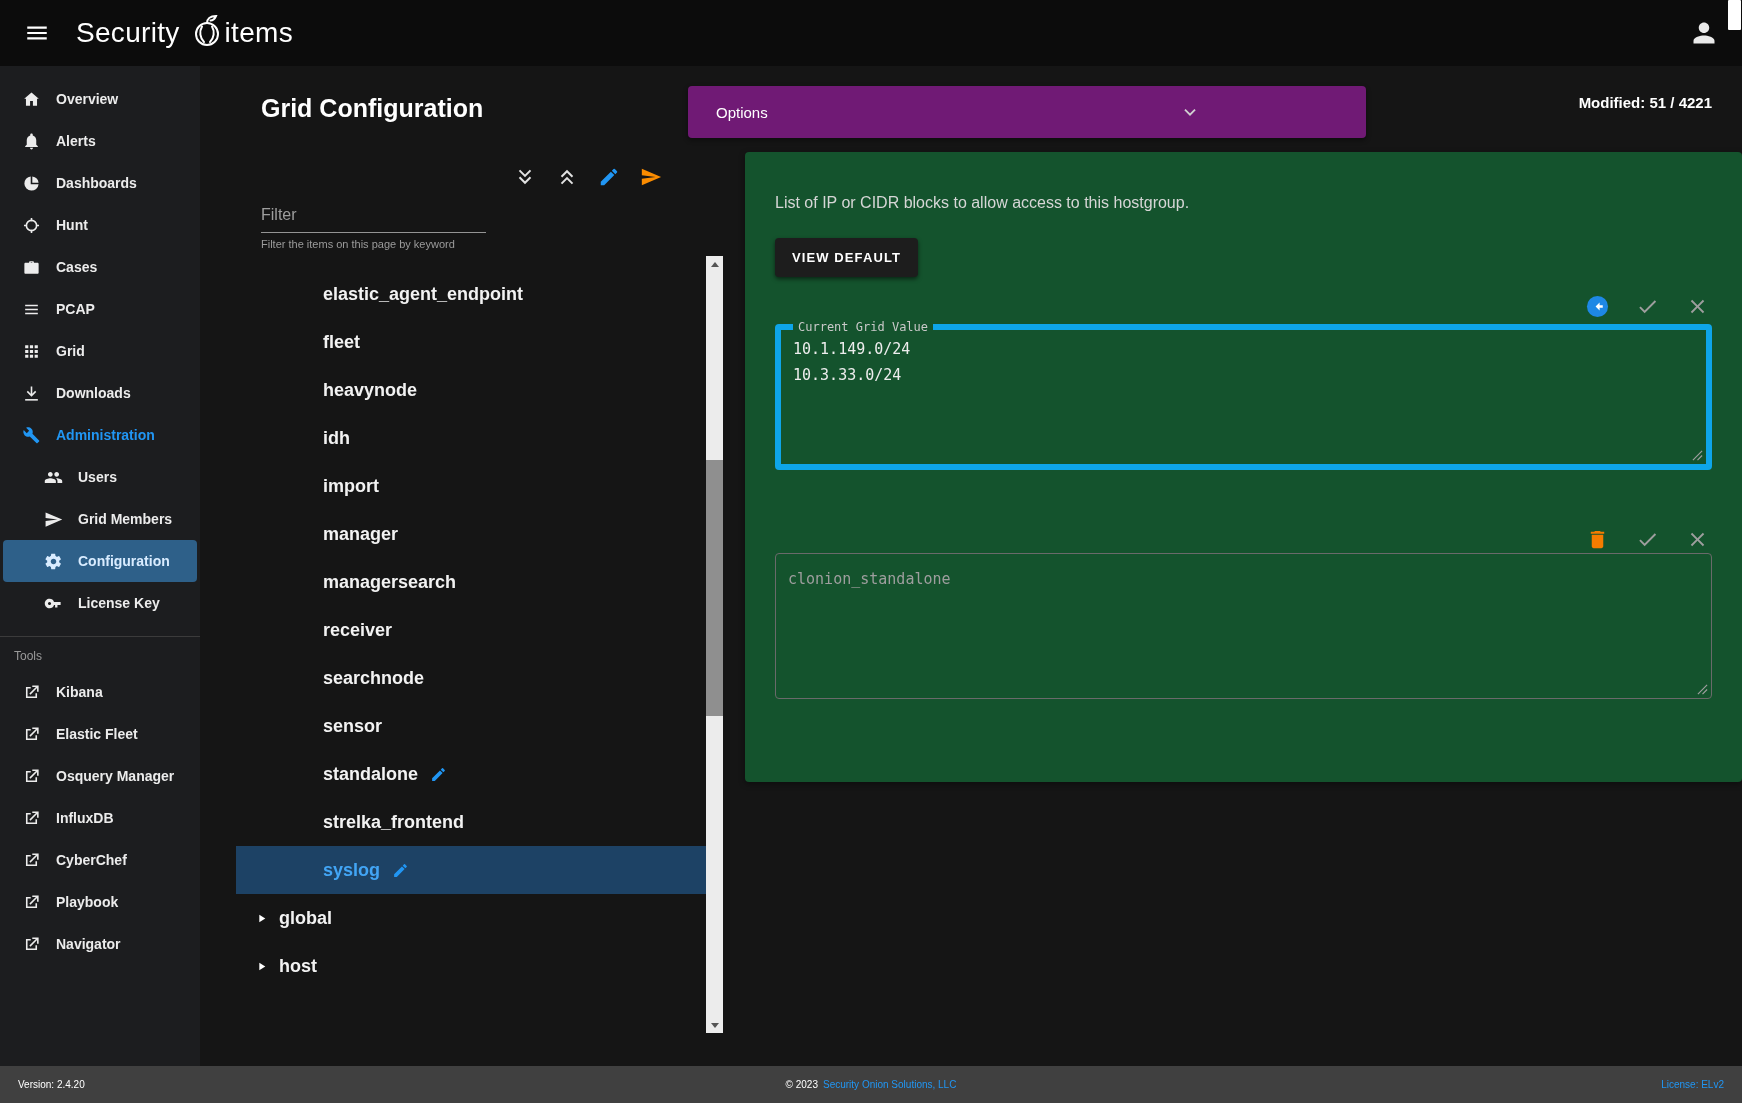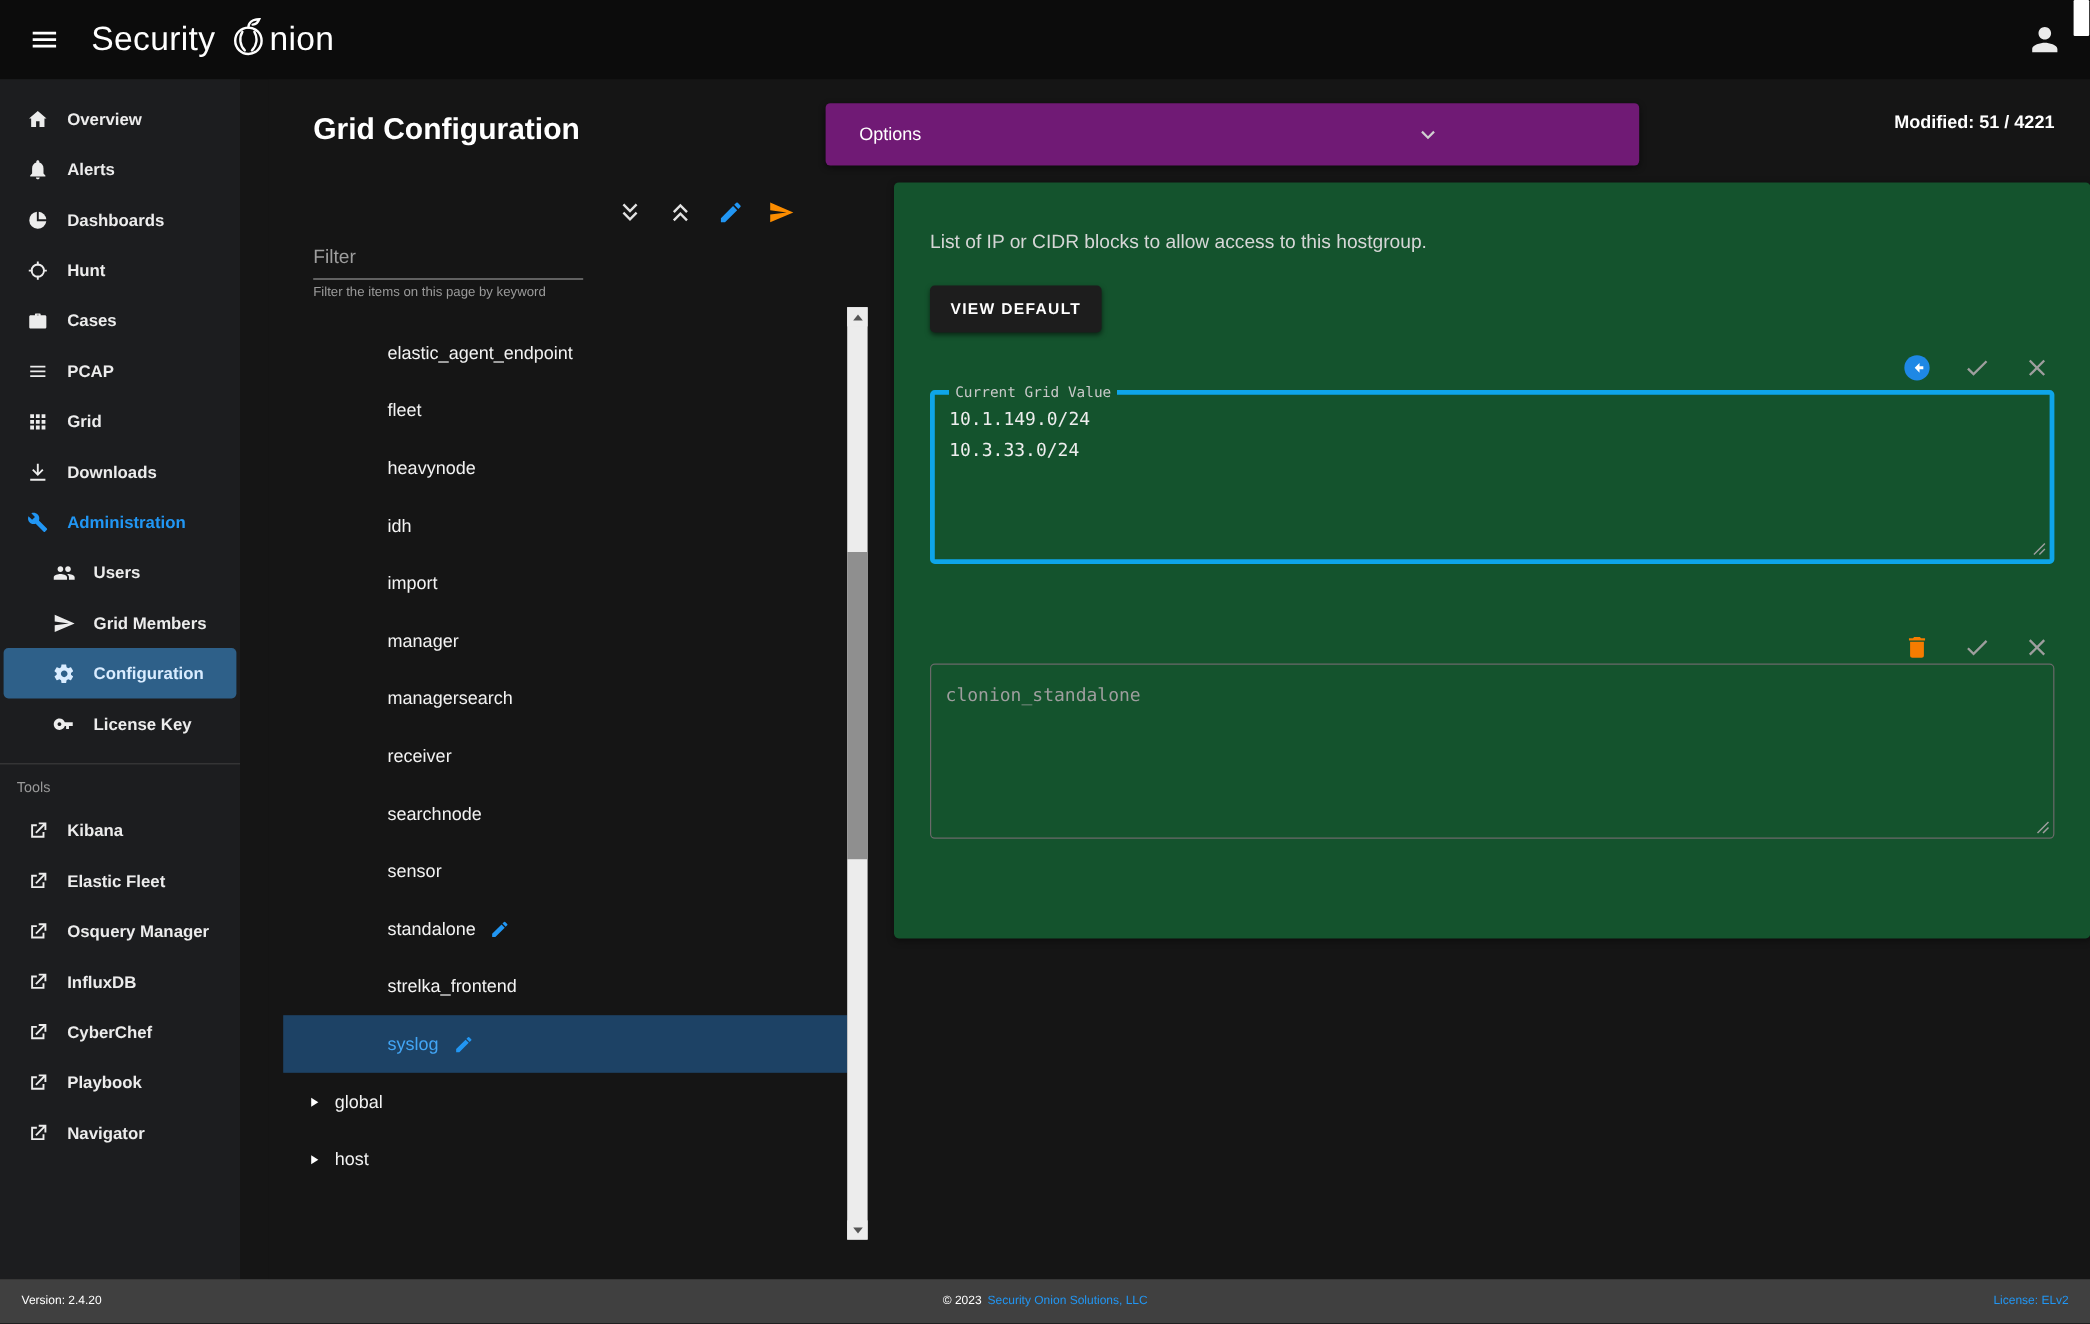--- a/index.html
+++ b/index.html
@@ -55,21 +55,21 @@
     color:#fff; font-size:16px; padding:6px 0 8px; outline:none; font-family:"Liberation Sans",sans-serif; }
   .filter-input::placeholder { color:#9e9e9e; opacity:1; }
   .filter-hint { font-size:11px; color:#9b9b9b; margin-top:5px; }
   .filter-icons { display:flex; align-items:center; gap:20px; margin-left:28px; margin-top:14px; }
   .tool-btn { color:#e2e2e2; cursor:pointer; }
   .tool-btn svg { width:22px; height:22px; }
   .tool-btn.edit { color:#2196f3; }
   .tool-btn.send { color:#fb8c00; }
 
   .tree-list { margin-top:20px; padding-right:17px; }
-  .tree-row { height:48px; display:flex; align-items:center; font-size:15px; color:#f2f2f2; cursor:pointer; }
+  .tree-row { height:48px; display:flex; align-items:center; font-size:18px; color:#f2f2f2; cursor:pointer;font-weight:bold; }
   .tree-row.child { padding-left:87px; }
   .tree-row.selected { background:#1d4265; color:#42a5f5; }
   .tree-row .pencil { width:17px; height:17px; color:#2196f3; margin-left:12px; }
   .tree-row.group { padding-left:19px; gap:11px;text-align:right; }
   .tree-row.group .tri { width:13px; height:13px; color:#fff; }
 
   .tree-scrollbar { position:absolute; top:104px; right:0; width:17px; height:777px;
     background:#ececec; display:flex; flex-direction:column; cursor:pointer; }
   .sb-btn { height:16px; display:flex; align-items:center; justify-content:center; background:#ececec; }
   .arrow-up { width:0; height:0; border-left:4px solid transparent; border-right:4px solid transparent; border-bottom:5px solid #555; }
@@ -82,21 +82,21 @@
     padding:42px 30px 0; box-shadow:0 2px 6px rgba(0,0,0,.4); }
   .card-desc { font-size:16px; color:#d6d6d6; }
   .view-default { margin-top:26px; display:inline-block; background:#1d1d1d; color:#fff; font-size:13px;
     font-weight:700; letter-spacing:1.1px; padding:12px 17px; border-radius:4px; border:none; cursor:pointer;
     box-shadow:0 2px 4px rgba(0,0,0,.55); font-family:"Liberation Sans",sans-serif; }
   .actions { display:flex; justify-content:flex-end; align-items:center; gap:27px; margin-top:18px; padding-right:3px; }
   .act-btn { cursor:pointer; }
   .act-btn svg { width:23px; height:23px; }
   .c-gray { color:#9e9e9e; }
   .c-orange { color:#f57c00; }
-  fieldset.value-box { border:4px solid #0ea5e9; border-radius:4px; margin-top:2px;
+  fieldset.value-box { border:6px solid #0ea5e9; border-radius:4px; margin-top:2px;
     padding:2px 12px 8px; position:relative; height:150px; }
   fieldset.value-box legend { font-family:"DejaVu Sans Mono", monospace; font-size:12px; color:#c9c9c9; padding:0 5px; }
   .value-text { width:100%; background:transparent; border:none; outline:none; resize:none;
     font-family:"DejaVu Sans Mono", monospace; font-size:15px; color:#ededed; line-height:1.75; height:112px; }
   .actions.second { margin-top:58px; }
   .box2 { border:1px solid #6a6a6a; border-radius:4px; margin-top:2px; position:relative; height:146px; padding:12px; }
   .box2 .value-text { color:#9e9e9e; height:118px; }
   .grip { position:absolute; right:3px; bottom:3px; width:11px; height:11px; color:#9e9e9e; }
 
   
@@ -121,21 +121,21 @@
       </svg>
   </span>
   <div class="brand">
     <span class="word">Security</span>
     <svg class="onion" viewBox="0 0 36 36" fill="none" stroke="#ffffff" stroke-width="2" stroke-linecap="round">
       <circle cx="18" cy="21" r="11"></circle>
       <path d="M18 10c0-4 3-7 9-7-1.5 3.5-4 4.5-5.5 4.5"></path>
       <path d="M13 13.5c-3 5-2 11.5 2 15.5"></path>
       <path d="M23 13.5c3 5 2 11.5-2 15.5"></path>
     </svg>
-    <span class="word">nion</span>
+    <span class="word">items</span>
   </div>
   <div class="spacer"></div>
   <span class="user-btn">
     <svg viewBox="0 0 24 24">
         <path fill="currentColor" d="M12 12c2.5 0 4.5-2 4.5-4.5S14.5 3 12 3 7.5 5 7.5 7.5 9.5 12 12 12zm0 2.2c-3 0-9 1.5-9 4.5V21h18v-2.3c0-3-6-4.5-9-4.5z"></path>
       </svg>
   </span>
 </div>
 
 <div class="shell">

